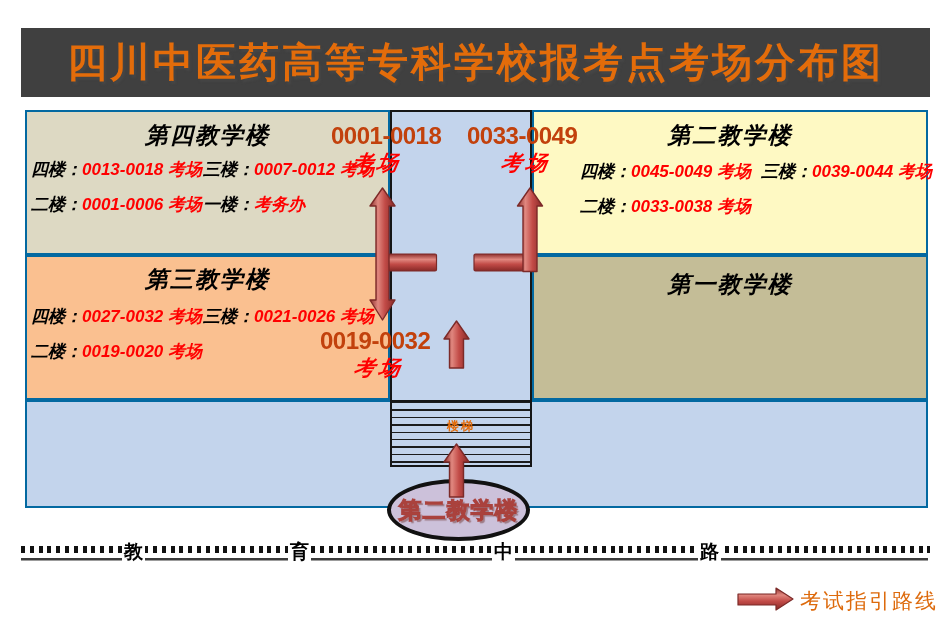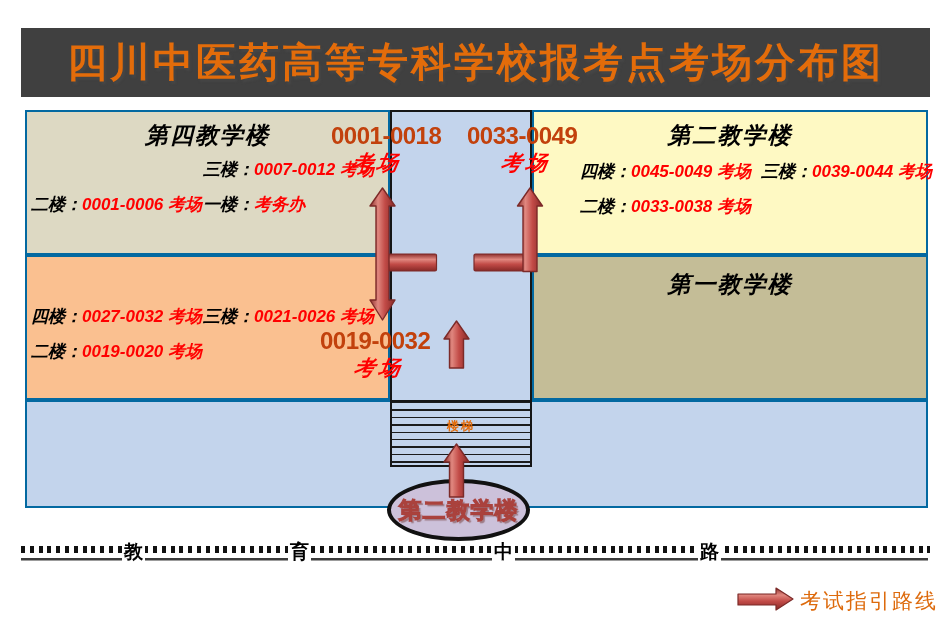--- a/index.html
+++ b/index.html
@@ -94,20 +94,23 @@
 <body>
 
 <div class="header">
   <div class="header-title">四川中医药高等专科学校报考点考场分布图</div>
 </div>
 
 <div class="diagram">
 
   <div class="building b4">
     <div class="btitle" style="top:8px">第四教学楼</div>
+    <div class="fline" style="left:4px;top:46px">
+      <span><span>四楼</span><span>：</span><span class="fvalue">0013-0018 考场</span></span>
+    </div>
     <div class="fline" style="left:176px;top:46px">
       <span><span>三楼</span><span>：</span><span class="fvalue">0007-0012 考场</span></span>
     </div>
     <div class="fline" style="left:4px;top:81px">
       <span><span>二楼</span><span>：</span><span class="fvalue">0001-0006 考场</span></span>
     </div>
     <div class="fline" style="left:176px;top:81px">
       <span><span>一楼</span><span>：</span><span class="fvalue">考务办</span></span>
     </div>
   </div>
@@ -119,20 +122,21 @@
     </div>
     <div class="fline" style="left:227px;top:48px">
       <span><span>三楼</span><span>：</span><span class="fvalue">0039-0044 考场</span></span>
     </div>
     <div class="fline" style="left:46px;top:83px">
       <span><span>二楼</span><span>：</span><span class="fvalue">0033-0038 考场</span></span>
     </div>
   </div>
 
   <div class="building b3">
+    <div class="btitle" style="top:7px">第三教学楼</div>
     <div class="fline" style="left:4px;top:48px">
       <span><span>四楼</span><span>：</span><span class="fvalue">0027-0032 考场</span></span>
     </div>
     <div class="fline" style="left:176px;top:48px">
       <span><span>三楼</span><span>：</span><span class="fvalue">0021-0026 考场</span></span>
     </div>
     <div class="fline" style="left:4px;top:83px">
       <span><span>二楼</span><span>：</span><span class="fvalue">0019-0020 考场</span></span>
     </div>
   </div>

